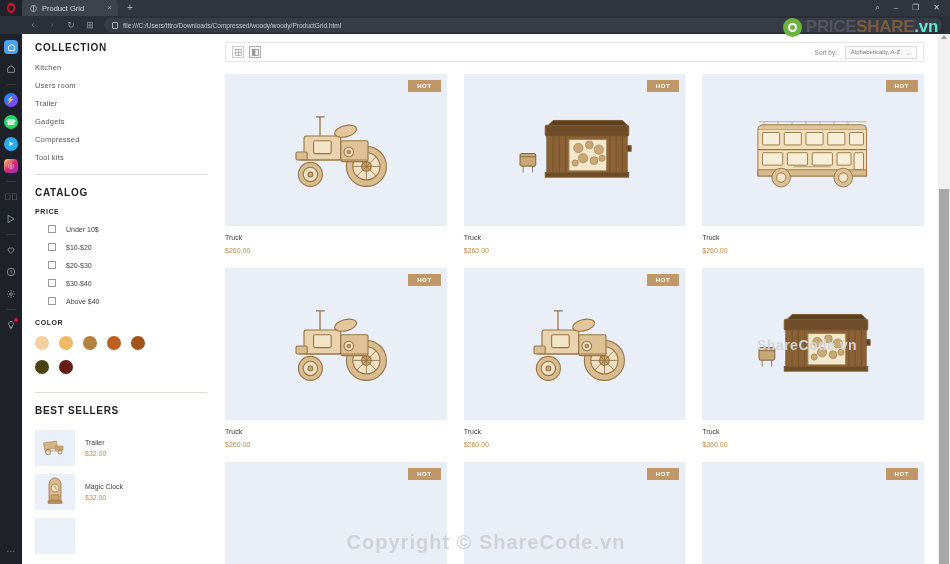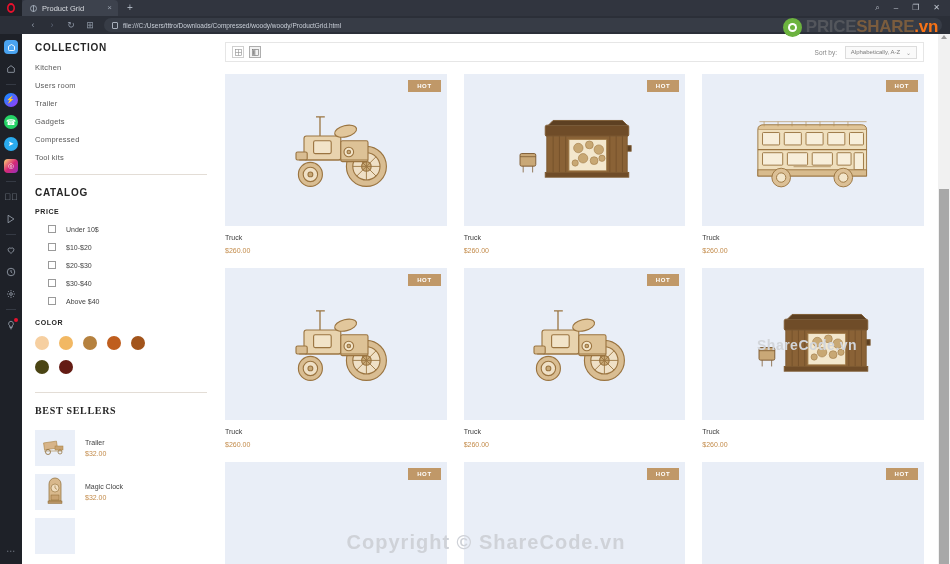--- a/index.html
+++ b/index.html
@@ -171,21 +171,21 @@
   .wm-logo .circ span {
     width: 9px; height: 9px; border-radius: 50%; background: #fff; display: block;
     position: relative;
   }
   .wm-logo .circ span::after {
     content: ""; position: absolute; inset: 2px; background: #6cb33f; border-radius: 50%;
   }
   .wm-logo .txt { font-size: 17px; font-weight: bold; letter-spacing: -.3px; }
   .t-share { color: #53565c; }
   .t-code { color: #7a5c3e; }
-  .t-vn { color: #f97316; text-align: center; }
+  .t-vn { color: #5eead4; text-align: center; }
 
   
   .scrollbar {
     width: 12px; flex: 0 0 12px; background: #f1f1f1; position: relative;
   }
   .sb-thumb {
     position: absolute; left: 1px; width: 10px; top: 155px; bottom: 0;
     background: #a8a8a8; border-radius: 0;
   }
   .sb-up {
@@ -328,21 +328,21 @@
             <span class="sw" style="background:#f2b863"></span>
             <span class="sw" style="background:#b5813f"></span>
             <span class="sw" style="background:#bf5e1e"></span>
             <span class="sw" style="background:#a2541b"></span>
             <span class="sw" style="background:#4a4413"></span>
             <span class="sw" style="background:#641c14"></span>
           </div>
 
           <div class="divider" style="margin-top:18px;"></div>
 
-          <div class="side-h" style="margin-bottom:14px;font-family:Liberation Serif, serif;">BEST SELLERS</div>
+          <div class="side-h" style="margin-bottom:14px;">BEST SELLERS</div>
 
           <div class="bs-item">
             <div class="bs-thumb">
               <svg width="30" height="24" viewBox="0 0 60 48">
                 <rect x="8" y="12" width="26" height="14" fill="#d7b489" stroke="#a9813f" stroke-width="1.2" transform="rotate(-8 21 19)"></rect>
                 <rect x="30" y="20" width="16" height="8" fill="#c8a271" stroke="#a9813f" stroke-width="1"></rect>
                 <circle cx="16" cy="32" r="5" fill="none" stroke="#8d6a33" stroke-width="1.6"></circle>
                 <circle cx="40" cy="32" r="4" fill="none" stroke="#8d6a33" stroke-width="1.4"></circle>
                 <path d="M8 30h36" stroke="#a9813f" stroke-width="1.2"></path>
               </svg>

